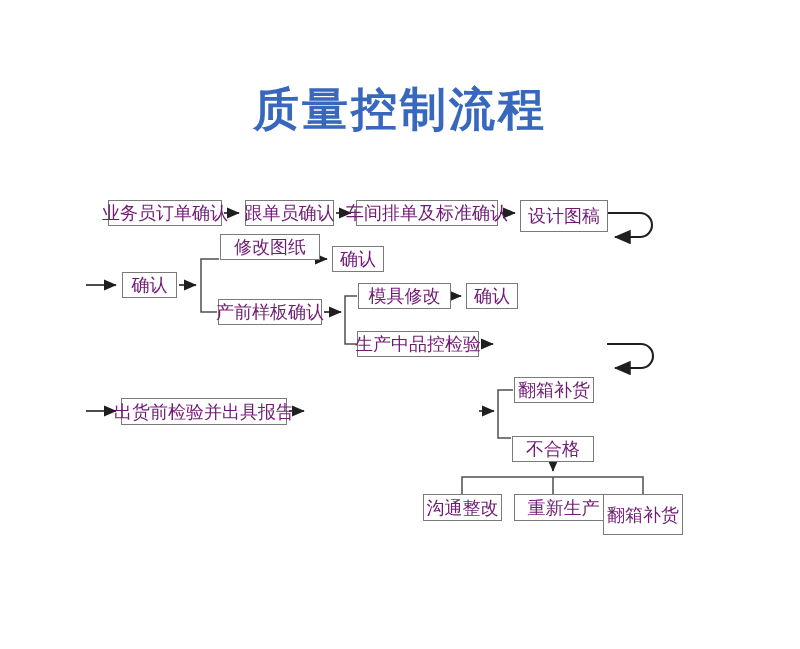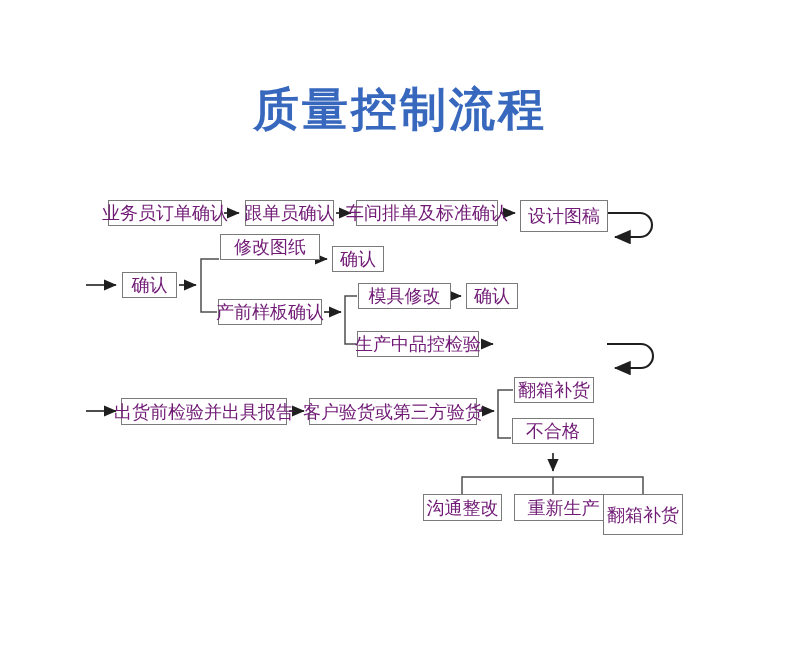--- a/index.html
+++ b/index.html
@@ -65,21 +65,20 @@
 
   <div class="node" style="left:122px;top:272px;width:55px;height:26px">确认</div>
   <div class="node" style="left:220px;top:234px;width:100px;height:26px">修改图纸</div>
   <div class="node" style="left:332px;top:246px;width:52px;height:26px">确认</div>
   <div class="node" style="left:218px;top:299px;width:104px;height:26px">产前样板确认</div>
   <div class="node" style="left:358px;top:283px;width:93px;height:26px">模具修改</div>
   <div class="node" style="left:466px;top:283px;width:52px;height:26px">确认</div>
   <div class="node" style="left:357px;top:331px;width:122px;height:26px">生产中品控检验</div>
 
   <div class="node" style="left:121px;top:398px;width:166px;height:27px">出货前检验并出具报告</div>
-  <div class="node" style="left:309px;top:398px;width:168px;height:27px">客户验货或第三方验货</div>
   <div class="node" style="left:514px;top:377px;width:80px;height:26px">翻箱补货</div>
-  <div class="node" style="left:512px;top:418px;width:82px;height:26px">不合格</div>
+  <div class="node" style="left:512px;top:436px;width:82px;height:26px">不合格</div>
 
   <div class="node" style="left:423px;top:494px;width:79px;height:27px">沟通整改</div>
   <div class="node" style="left:514px;top:494px;width:99px;height:27px">重新生产</div>
   <div class="node" style="left:603px;top:494px;width:80px;height:41px">翻箱补货</div>
 
 </div>
 
 </body></html>

